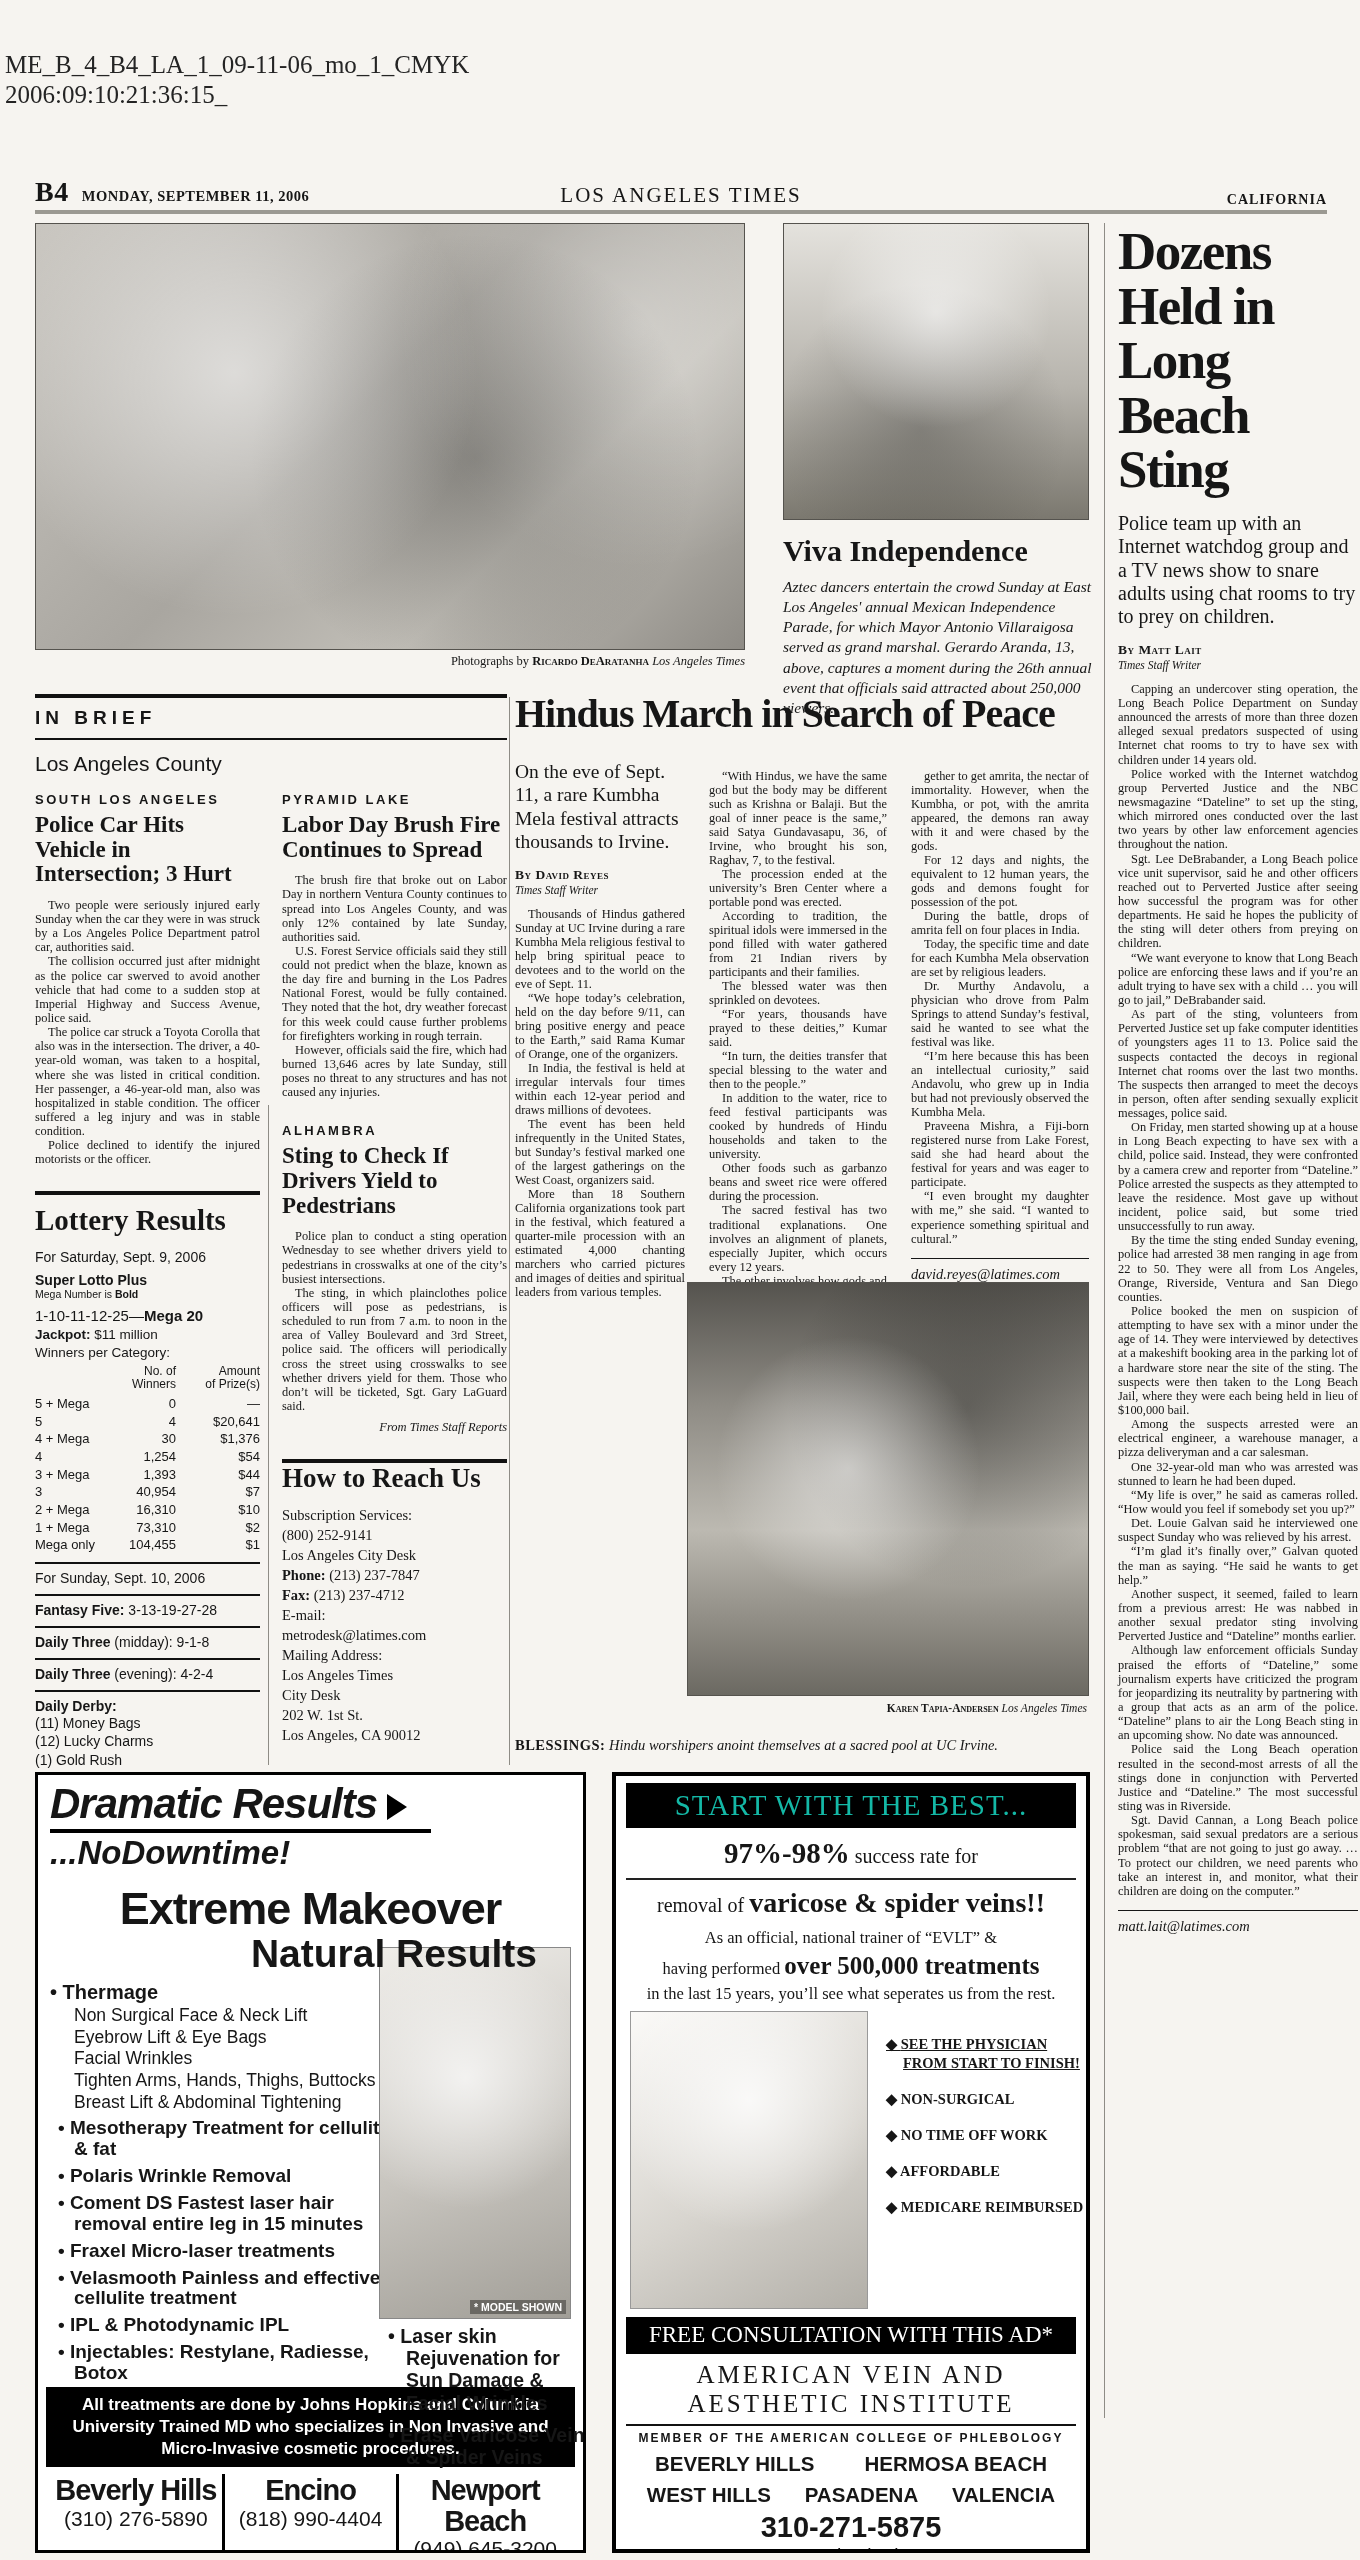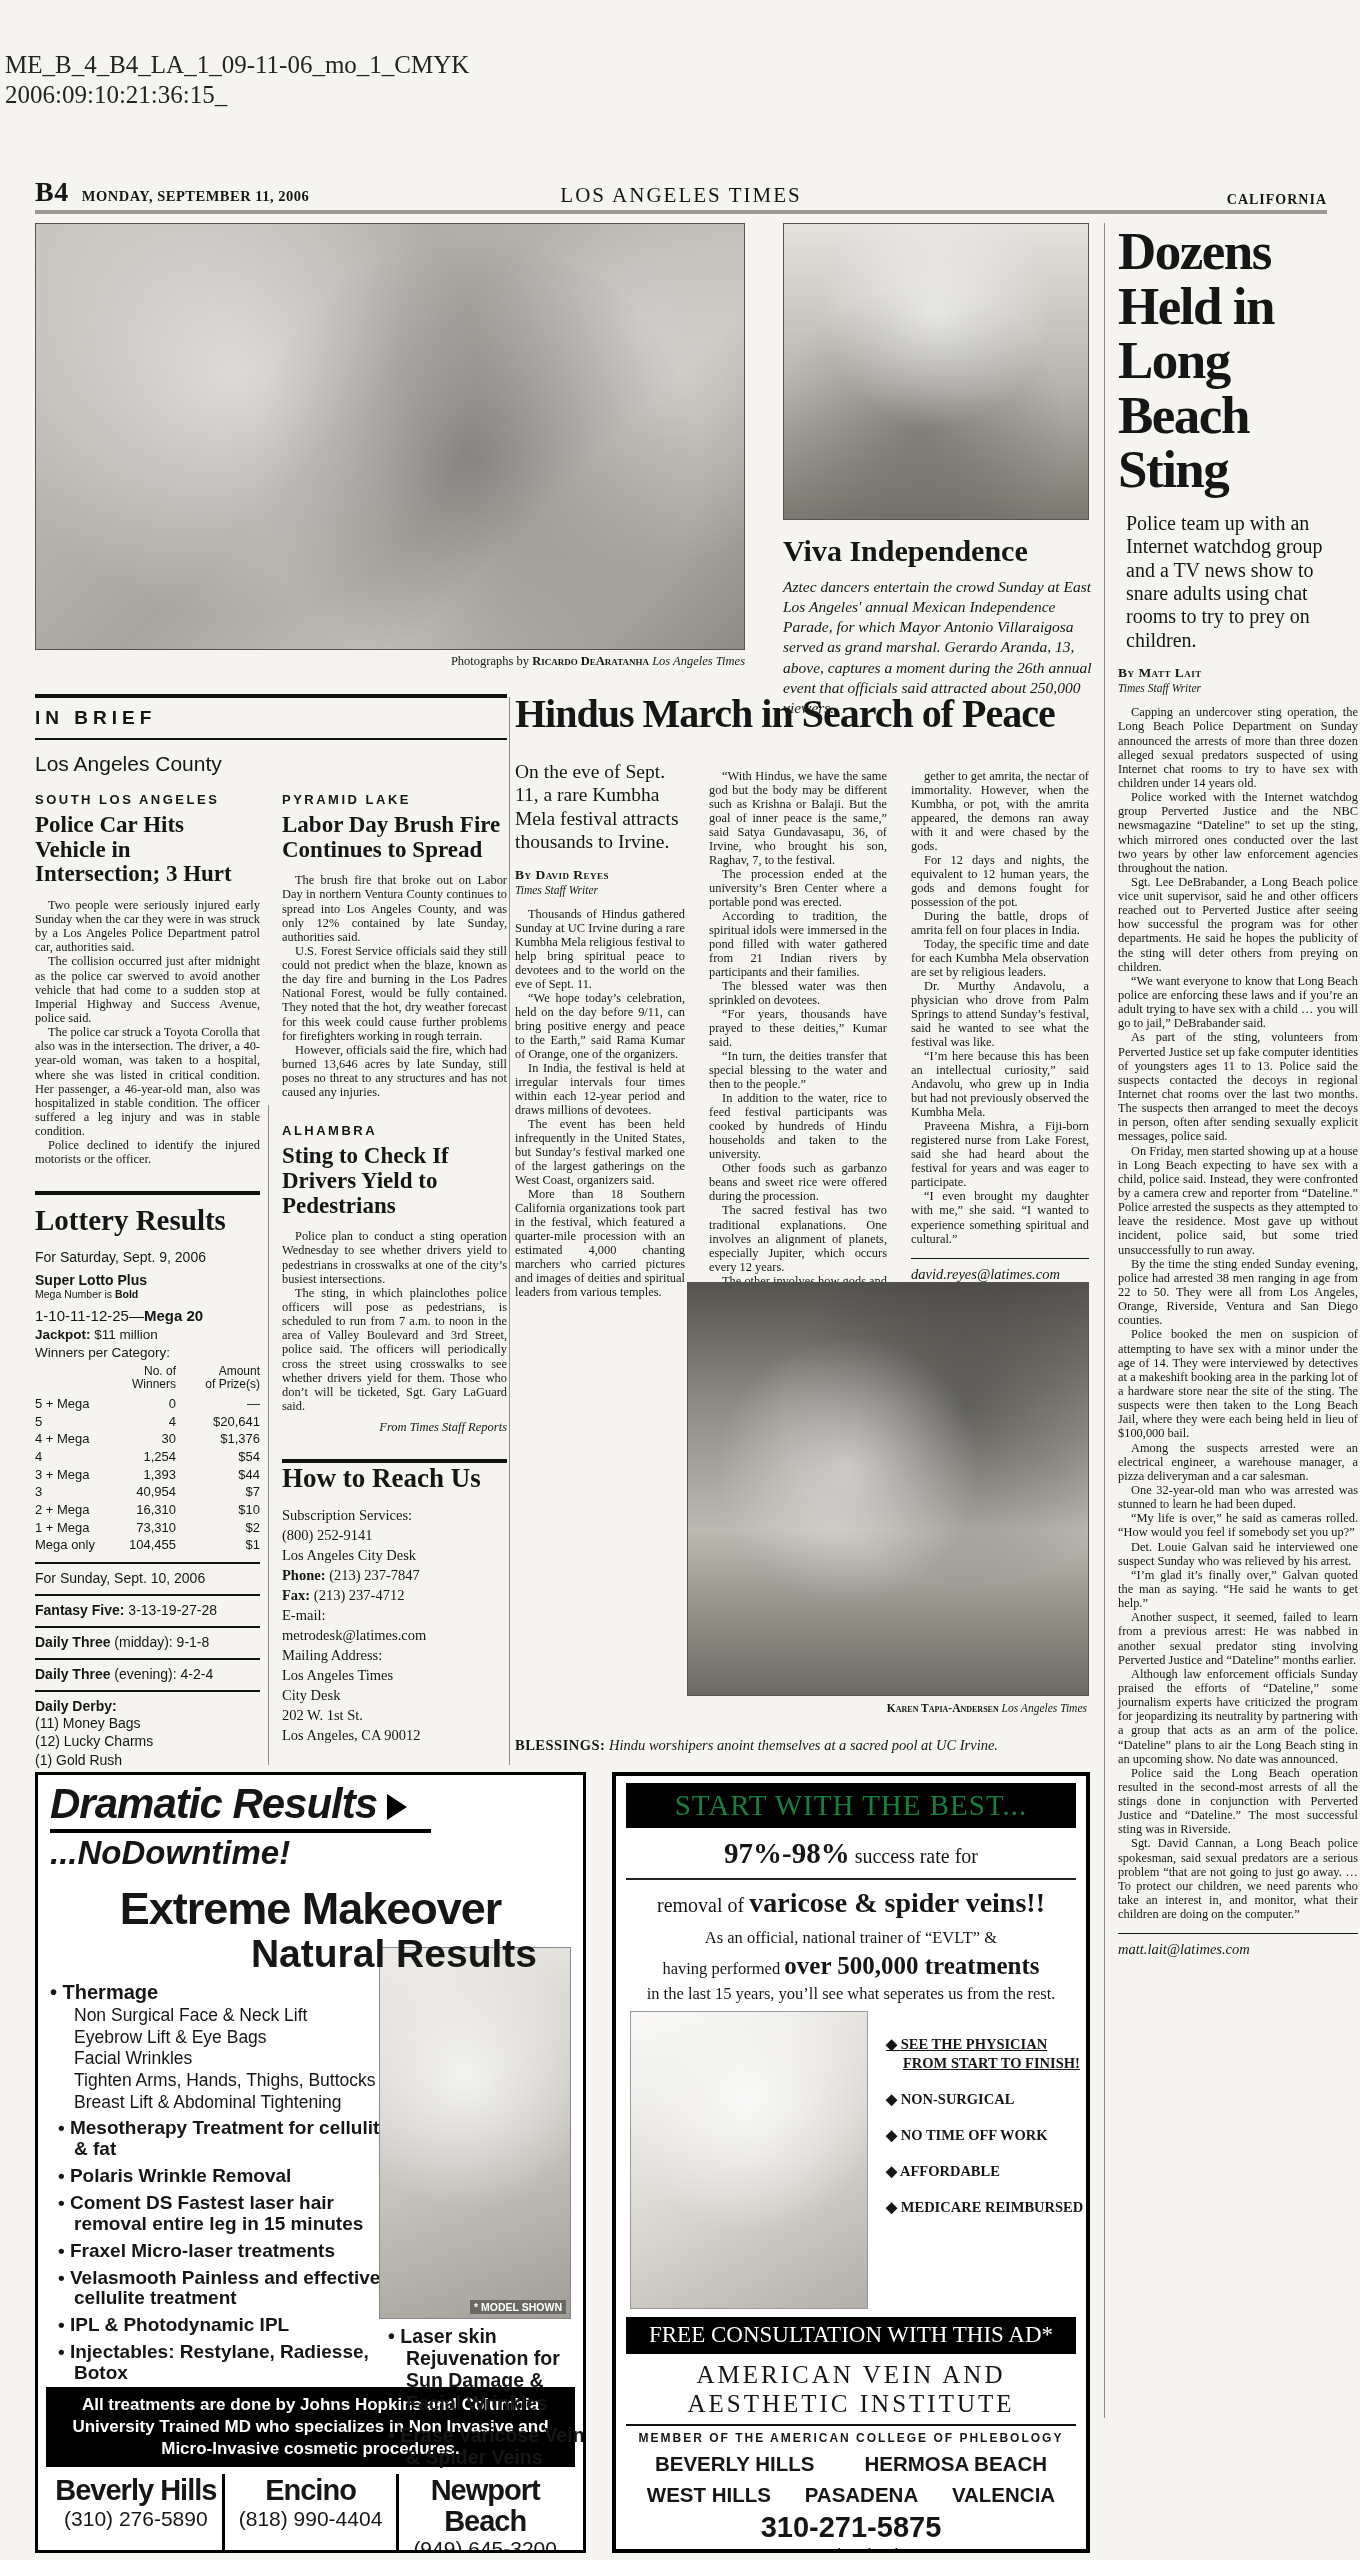--- a/index.html
+++ b/index.html
@@ -33,21 +33,21 @@
   .viva h2{font:700 30px/1 "Liberation Serif",serif;margin:0 0 11px;}
   .viva p{font:italic 15.5px/1.3 "Liberation Serif",serif;margin:0;}
   
   .vrule{position:absolute;width:1px;background:#8e8c86;}
   .vr-main{left:1104px;top:223px;height:2195px;}
   .vr-briefs{left:509px;top:697px;height:1068px;}
   .vr-lot{left:268px;top:1105px;height:660px;}
   
   .sting{position:absolute;left:1118px;top:224px;width:240px;}
   .sting h1{font:700 53px/1.03 "Liberation Serif",serif;letter-spacing:-1.5px;margin:0;}
-  .deck{font:20px/1.17 "Liberation Serif",serif;margin:15px 8px 0;}
+  .deck{font:20px/1.17 "Liberation Serif",serif;margin:15px 0 0;}
   .byline{font:700 13.5px "Liberation Serif",serif;font-variant:small-caps;letter-spacing:.5px;margin-top:13px;}
   .byline-title{font:italic 11.5px "Liberation Serif",serif;margin-top:1px;}
   .body{margin-top:11px;}
   .body p{font:12.4px/1.14 "Liberation Serif",serif;text-align:justify;margin:0;text-indent:13px;}
   .sig{border-top:1.5px solid #161616;margin-top:12px;padding-top:7px;font:italic 14.5px "Liberation Serif",serif;}
   
   .briefs{position:absolute;left:35px;top:694px;width:472px;}
   .briefs-head{border-top:4px solid #111;padding-top:9px;}
   .kicker-big{font:700 19px "Liberation Sans",sans-serif;letter-spacing:5px;padding-bottom:9px;border-bottom:2px solid #111;}
   .region{font:400 21px "Liberation Sans",sans-serif;margin:12px 0 16px;}
@@ -117,21 +117,21 @@
   .adl-right p{font:700 19.5px/1.14 "Liberation Sans",sans-serif;margin:0 0 10px;padding-left:18px;text-indent:-18px;}
   .adl-right p::before{content:"• ";}
   .adl-banner{background:#000;color:#fff;text-align:center;font:700 17px/1.3 "Liberation Sans",sans-serif;padding:7px 8px;margin:6px -4px 0;}
   .adl-locs{display:flex;margin-top:7px;text-align:center;}
   .adl-loc{flex:1;padding:1px 0;}
   .adl-loc + .adl-loc{border-left:3px solid #000;}
   .adl-city{font:700 29px/1.05 "Liberation Sans",sans-serif;letter-spacing:-1px;}
   .adl-phone{font:400 21px/1.25 "Liberation Sans",sans-serif;}
   
   .adm{position:absolute;left:612px;top:1772px;width:478px;height:781px;background:#fff;border:4px solid #000;padding:7px 10px;box-sizing:border-box;overflow:hidden;}
-  .adm-banner{background:#000;color:#15803d;font:400 29px/1.35 "Liberation Serif",serif;text-align:center;letter-spacing:1px;padding:3px;}
+  .adm-banner{background:#000;color:#14b8a6;font:400 29px/1.35 "Liberation Serif",serif;text-align:center;letter-spacing:1px;padding:3px;}
   .adm-rate{text-align:center;font:20px "Liberation Serif",serif;margin-top:9px;padding-bottom:8px;border-bottom:2px solid #222;}
   .adm-rate .big{font-weight:700;font-size:29px;}
   .adm-removal{text-align:center;font:20px "Liberation Serif",serif;margin-top:7px;}
   .adm-removal .big{font-weight:700;font-size:28px;}
   .adm-para{font:16.5px/1.35 "Liberation Serif",serif;margin-top:8px;text-align:center;}
   .adm-para .big{font-weight:700;font-size:25px;}
   .adm-mid{position:relative;height:304px;margin-top:6px;}
   .adm-photo{position:absolute;left:4px;top:0;width:238px;height:298px;border:1px solid #999;box-sizing:border-box;
     background:radial-gradient(circle at 50% 30%,rgba(255,255,255,.8),transparent 55%),linear-gradient(150deg,#fbfaf8 0%,#d8d5cf 55%,#b2afa8 100%);}
   .adm-feats{position:absolute;left:260px;top:24px;width:200px;}

